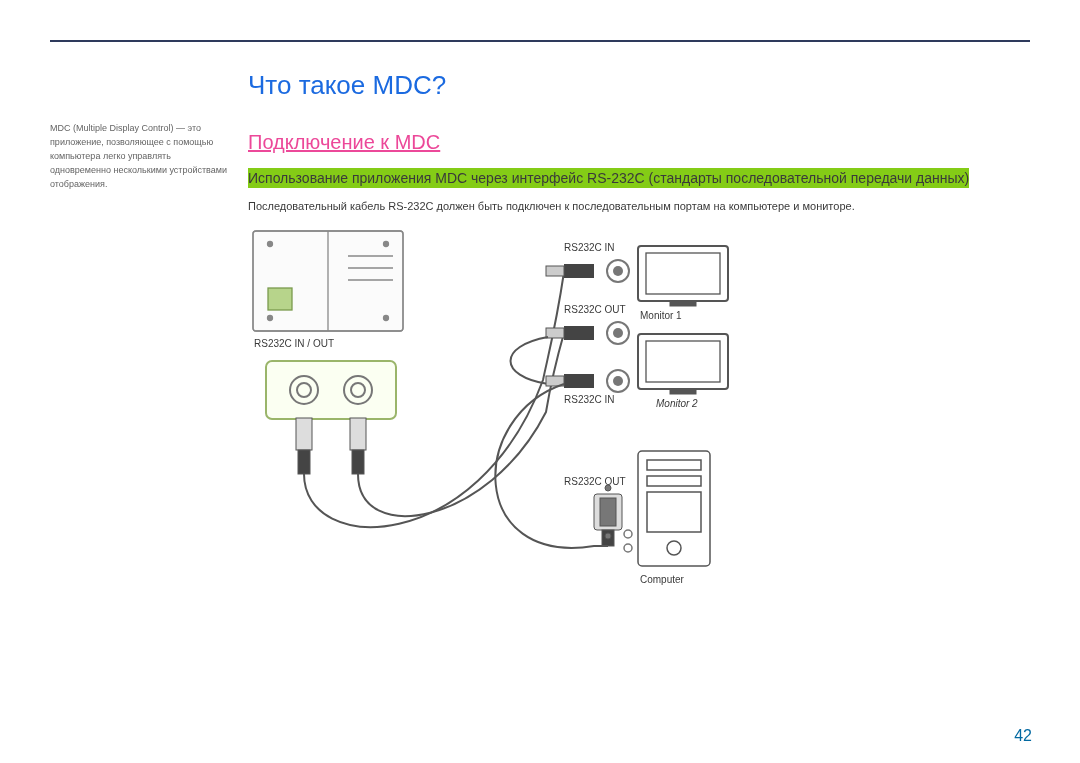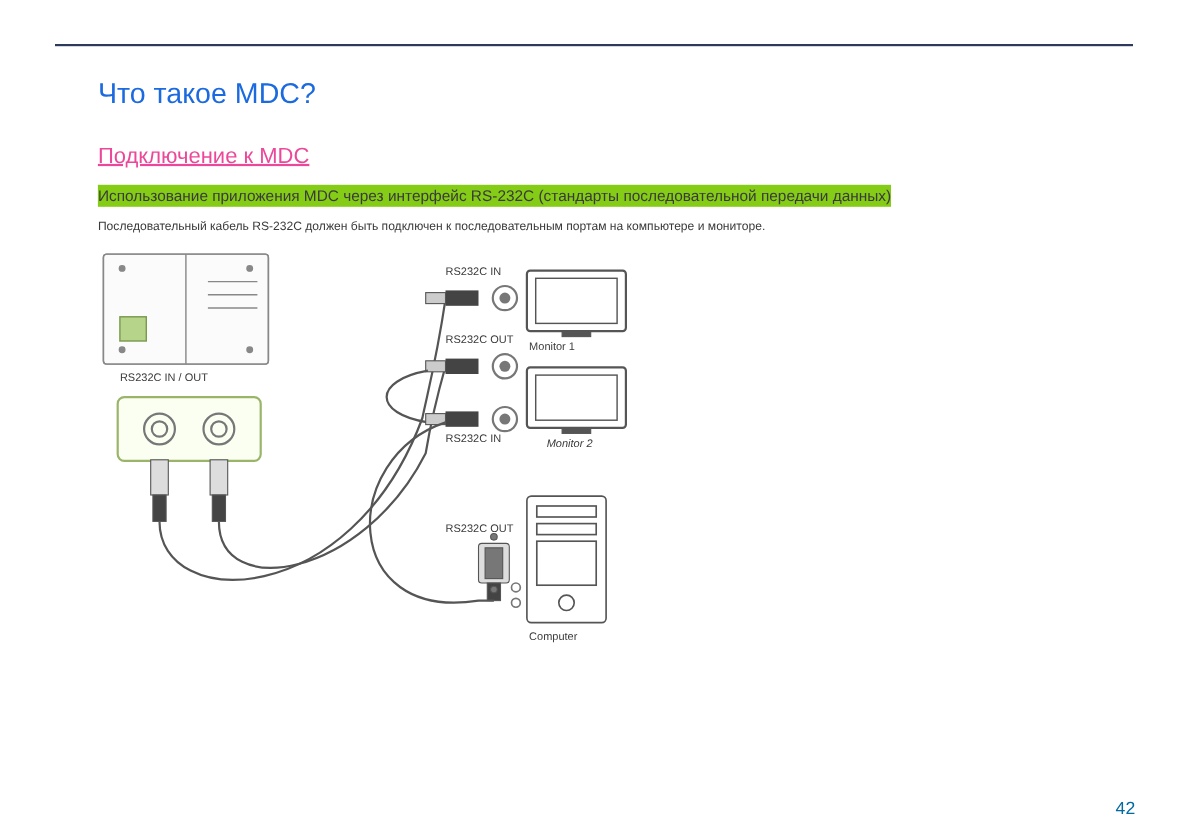--- a/index.html
+++ b/index.html
@@ -24,21 +24,20 @@
   .side {
     width: 178px;
     padding-right: 20px;
     padding-top: 52px;
     font-size: 9px;
     line-height: 1.55;
     color: #646464;
   }
   .main {
     flex: 1;
-    margin-left: 39px;
   }
   .h1 {
     color: #1b6ae0;
     font-size: 26px;
     font-weight: 400;
     margin: 0 0 30px 0;
   }
   .h2 {
     font-size: 20px;
     font-weight: 400;
@@ -76,20 +75,21 @@
     color: #3a3a3a;
     white-space: nowrap;
   }
 </style>
 </head>
 <body>
 
 <div class="rule"></div>
 
 <div class="layout">
+  <div class="side">MDC (Multiple Display Control) — это приложение, позволяющее с помощью компьютера легко управлять одновременно несколькими устройствами отображения.</div>
 
   <div class="main">
     <h1 class="h1">Что такое MDC?</h1>
     <h2 class="h2">Подключение к MDC</h2>
     <div><span class="hl">Использование приложения MDC через интерфейс RS-232C (стандарты последовательной передачи данных)</span></div>
     <div class="body">Последовательный кабель RS-232C должен быть подключен к последовательным портам на компьютере и мониторе.</div>
 
     <div class="diagram">
 
       <svg width="560" height="420" style="position:absolute;left:0;top:0">
@@ -176,21 +176,21 @@
           <circle cx="360" cy="262" r="3" fill="#777"></circle>
           <circle cx="360" cy="310" r="3" fill="#777"></circle>
         </g>
 
         <circle cx="380" cy="308" r="4" fill="none" stroke="#777" stroke-width="1.5"></circle>
         <circle cx="380" cy="322" r="4" fill="none" stroke="#777" stroke-width="1.5"></circle>
 
         <path d="M316 158 C220 190 220 340 346 320 L360 320" stroke="#555" fill="none" stroke-width="2"></path>
       </svg>
 
-      <span class="lbl" style="left:20px; top:112px;">RS232C IN / OUT</span>
+      <span class="lbl" style="left:6px; top:112px;">RS232C IN / OUT</span>
       <span class="lbl" style="left:316px; top:16px;">RS232C IN</span>
       <span class="lbl" style="left:316px; top:78px;">RS232C OUT</span>
       <span class="lbl" style="left:316px; top:168px;">RS232C IN</span>
       <span class="lbl" style="left:316px; top:250px;">RS232C OUT</span>
       <span class="lbl" style="left:392px; top:84px;text-align:right;">Monitor 1</span>
       <span class="lbl" style="left:408px; top:172px;font-style:italic;">Monitor 2</span>
       <span class="lbl" style="left:392px; top:348px;">Computer</span>
     </div>
   </div>
 </div>

